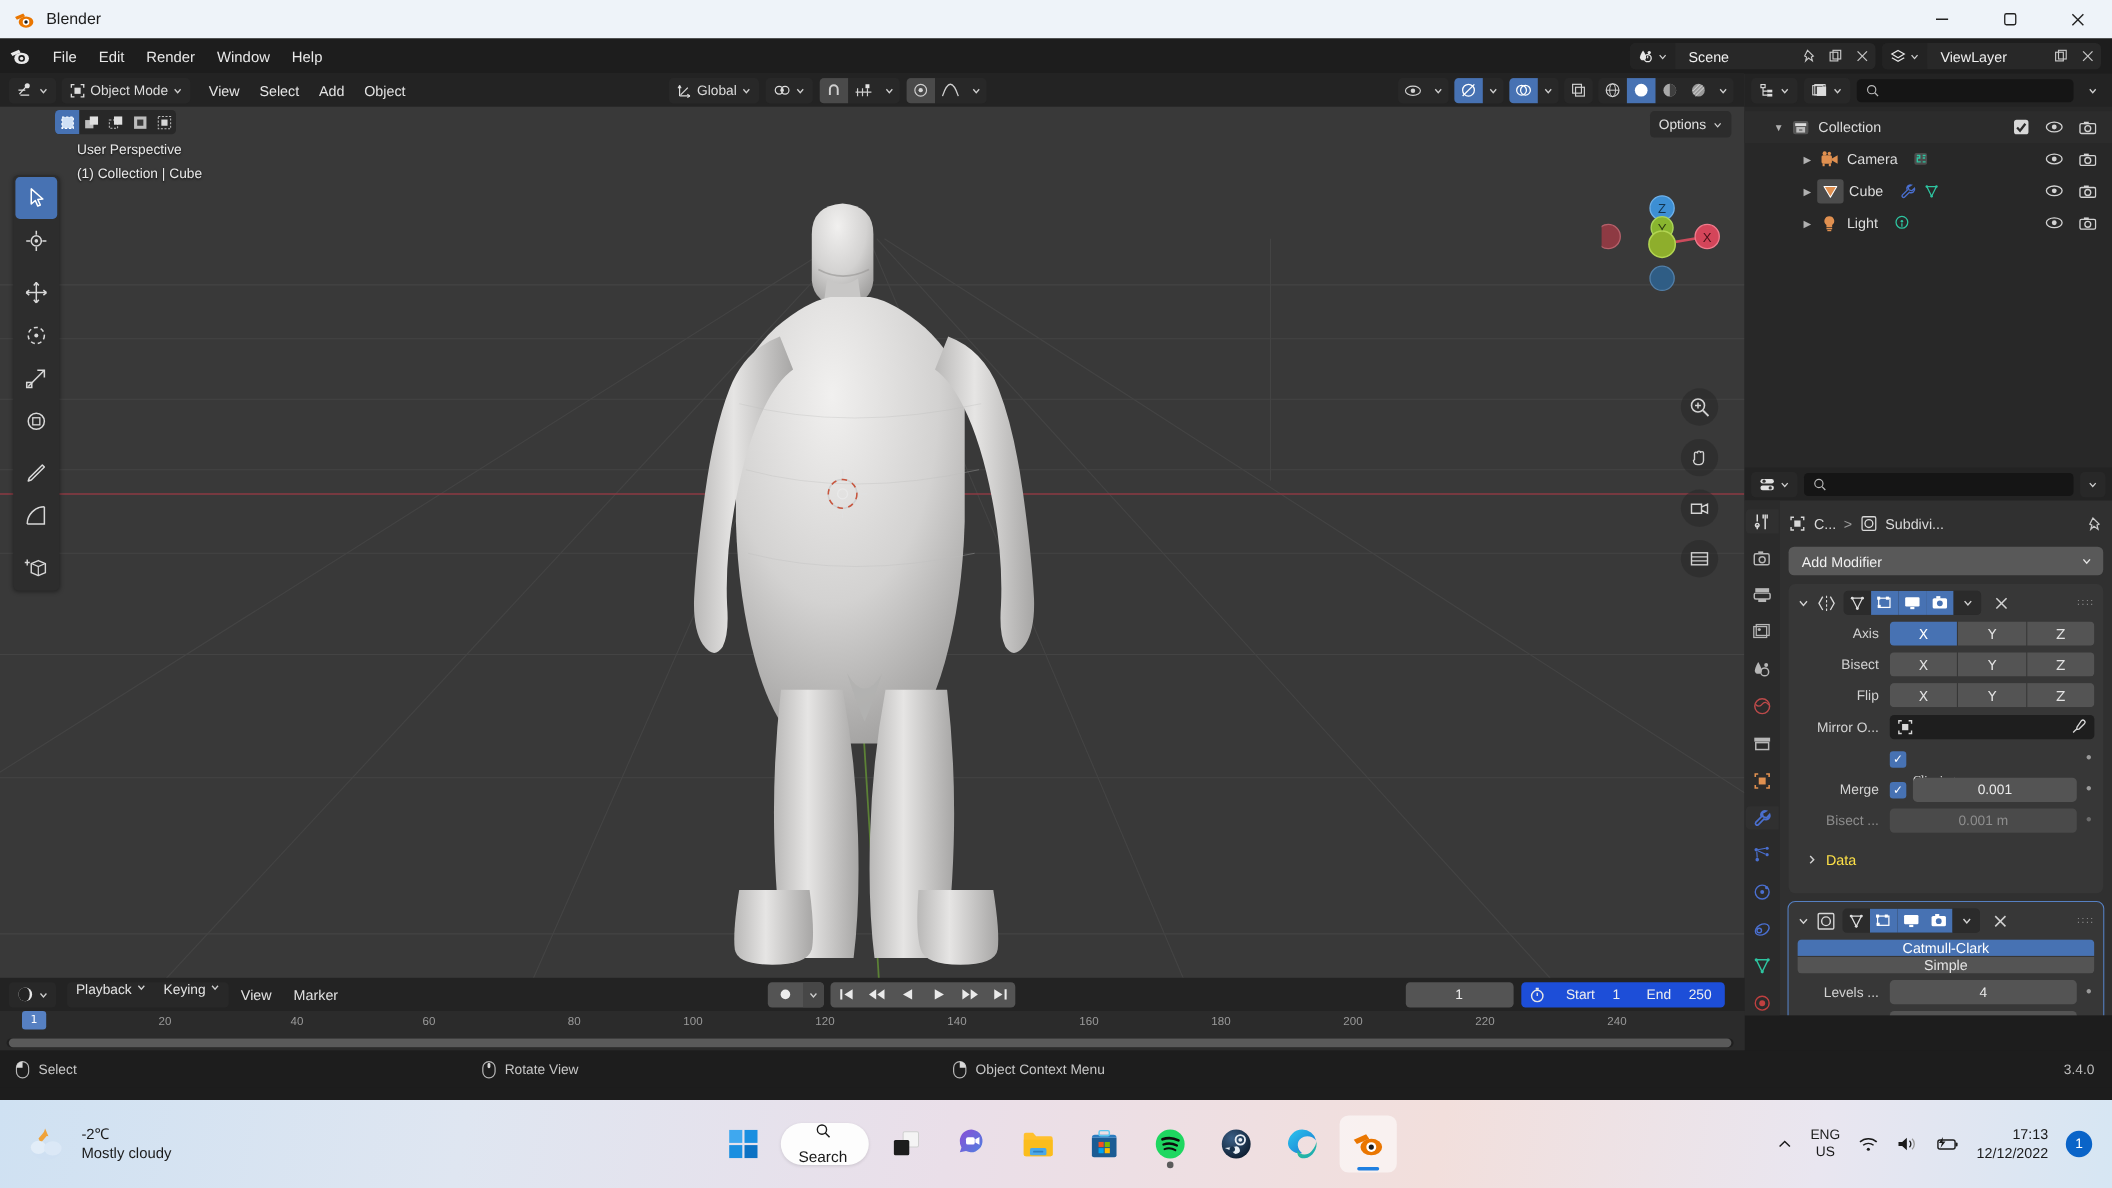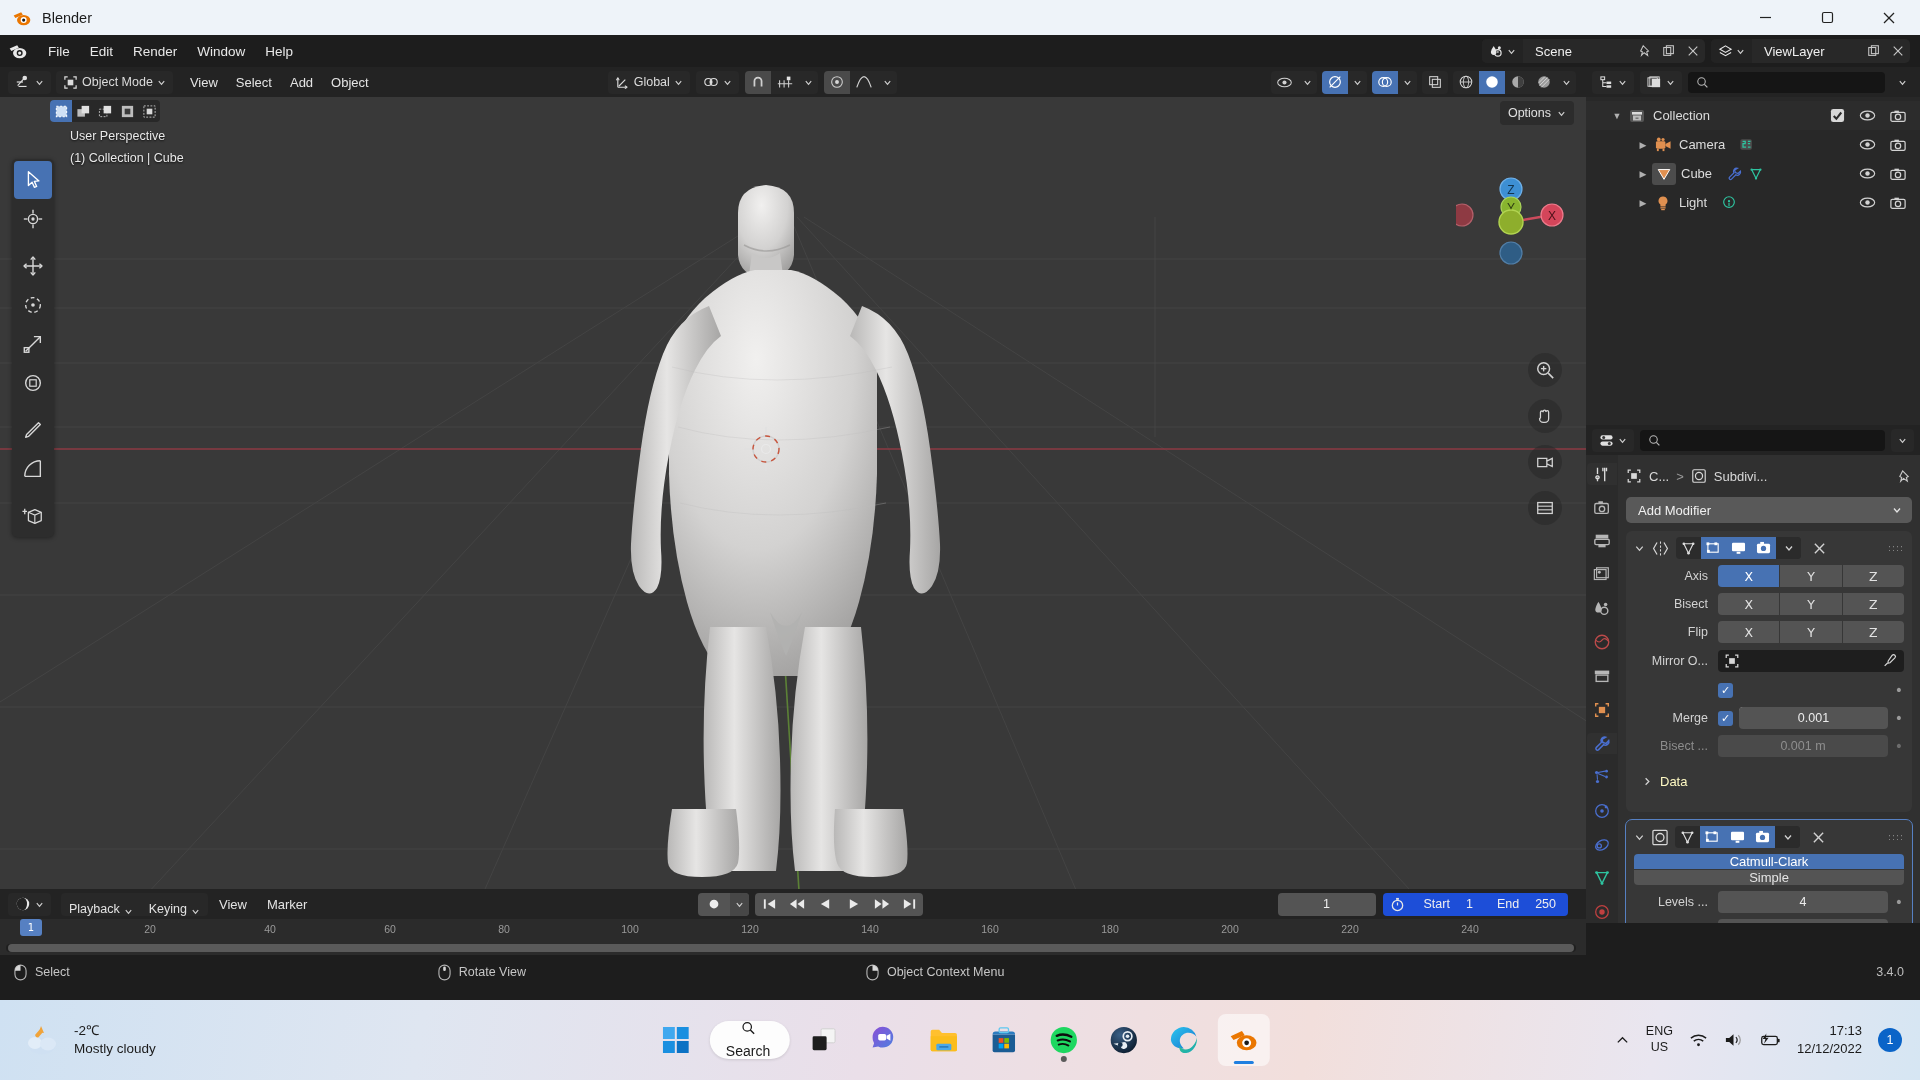--- a/index.html
+++ b/index.html
@@ -158,33 +158,33 @@
                font-size: 12.5px; color:#e2e2e2; }
   .xyz > div.on { background:#4772b3; color:#fff; }
   .field { flex:1; height: 22px; background:#545454; border-radius: 4px; display:flex; align-items:center;
            justify-content:center; font-size: 12.5px; color:#ececec; font-family: "Liberation Sans", sans-serif; }
   .field.dim { background:#4a4a4a; color:#8e8e8e; }
   .objfield { flex:1; height: 22px; background:#1e1e1e; border-radius: 4px; display:flex; align-items:center;
               padding: 0 6px; justify-content: space-between; }
   .cbox { width:15px; height:15px; border-radius:3px; background:#4772b3; display:flex; align-items:center;
           justify-content:center; color:#fff; font-size:11px; }
   .anim-dot { width: 10px; text-align:center; color:#9a9a9a; font-size: 14px; line-height: 10px; }
-  .subpanel { display:flex; align-items:center; gap:8px; margin: 15px 16px; font-size:13px; color:#fef9c3;
+  .subpanel { display:flex; align-items:center; gap:8px; margin: 15px 16px; font-size:13px; color:#fde047;
               font-family: "Liberation Sans", sans-serif; }
   .twoseg { display:flex; margin: 4px 8px; border-radius:4px; overflow:hidden; gap:1px;flex-direction:column; }
   .twoseg > div { flex:1; height:23px; display:flex; align-items:center; justify-content:center;
                   background:#545454; font-size:13px; color:#e4e4e4; font-family: "Liberation Sans", sans-serif; }
   .twoseg > div.on { background:#4772b3; color:#fff; }
 
   
   .timeline { position: absolute; bottom: 34px; left: 0; width: 1586px; height: 66px; background: #282828; }
   .tl-header { height: 30px; background:#232323; display:flex; align-items:center; padding: 0 8px; gap: 2px; }
   .tl-menu { font-size:13px; color:#e2e2e2; padding: 4px 9px; font-family: "Liberation Sans", sans-serif; }
   .tl-mgrp { display:flex; background:#282828; border-radius:4px; overflow:hidden; height:23px; align-items:center; }
-  .tl-mgrp > div { display:flex; align-items:flex-end; gap:4px; padding: 0 8px; height:23px; font-size:12.5px; color:#e2e2e2;
+  .tl-mgrp > div { display:flex; align-items:flex-start; gap:4px; padding: 0 8px; height:23px; font-size:12.5px; color:#e2e2e2;
                    font-family: "Liberation Sans", sans-serif; }
   .transport { display:flex; background:#545454; border-radius:4px; overflow:hidden; height:23px; }
   .transport > div { width: 28px; height:23px; display:flex; align-items:center; justify-content:center; color:#e8e8e8; }
   .framebox { height:23px; background:#545454; border-radius:4px; display:flex; align-items:center; justify-content:center;
               width: 98px; font-size:12.5px; color:#efefef; font-family: "Liberation Sans", sans-serif; }
   .startend { display:flex; background:#1d4ed8; border-radius:4px; overflow:hidden; height:23px; }
   .startend > div { display:flex; align-items:center; gap: 16px; padding: 0 12px; height:23px; font-size:12.5px; color:#efefef;
                     font-family: "Liberation Sans", sans-serif; }
   .tl-track { position:relative; height: 36px; background:#2b2b2b; }
   .tl-scrollbar { position:absolute; left: 6px; right: 10px; bottom: 3px; height: 8px; background:#1f1f1f; border-radius:4px; }
@@ -1405,21 +1405,21 @@
           </div>
         </div>
       </div>
 
       <div class="tl-track">
         <div class="tl-ruler">
           <span class="tl-tick" style="left:30px;">0</span>
           <span class="tl-tick" style="left:150px;">20</span>
           <span class="tl-tick" style="left:270px;">40</span>
           <span class="tl-tick" style="left:390px;">60</span>
-          <span class="tl-tick" style="left:504px;">80</span>
+          <span class="tl-tick" style="left:522px;">80</span>
           <span class="tl-tick" style="left:630px;">100</span>
           <span class="tl-tick" style="left:750px;">120</span>
           <span class="tl-tick" style="left:870px;">140</span>
           <span class="tl-tick" style="left:990px;">160</span>
           <span class="tl-tick" style="left:1110px;">180</span>
           <span class="tl-tick" style="left:1230px;">200</span>
           <span class="tl-tick" style="left:1350px;">220</span>
           <span class="tl-tick" style="left:1470px;">240</span>
           <span class="tl-playhead" style="left:20px;">1</span>
         </div>

